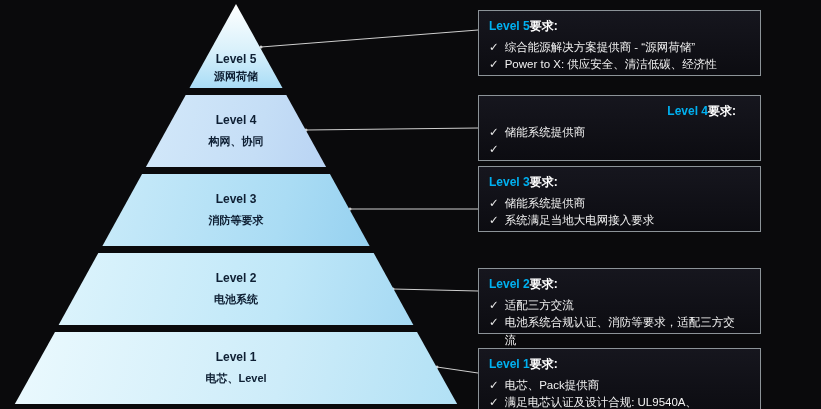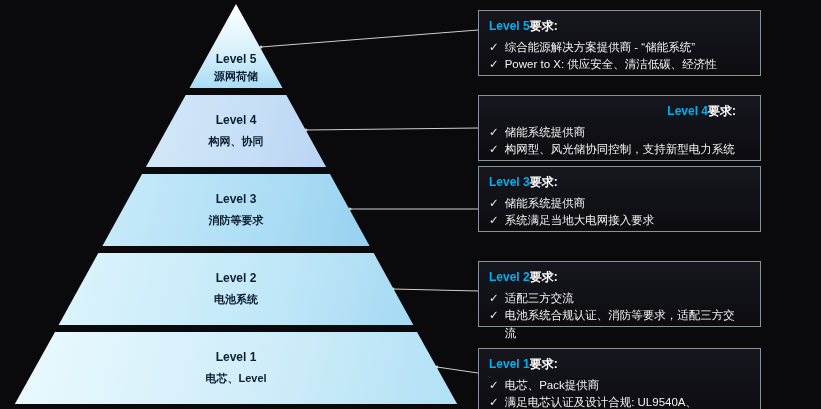--- a/index.html
+++ b/index.html
@@ -56,21 +56,21 @@
   
   .req-box {
     position: absolute; left: 478px; width: 283px; height: 66px;
     border: 1px solid #8c9398;
     background: linear-gradient(180deg, #16161e 0%, #0c0c11 100%);
     padding: 7px 24px 6px 10px;
   }
   .box-5 { top: 10px; }
   .box-4 { top: 95px; text-align: right; }
   .box-3 { top: 166px; }
-  .box-2 { top: 261px; }
+  .box-2 { top: 268px; }
   .box-1 { top: 348px; }
 
   .req-title { font-size: 12px; font-weight: bold; color: #ffffff; margin-bottom: 4px; }
   .req-title .lvl { color: #00b0f0; }
   .req-item { font-size: 11.5px; color: #f2f2f2; line-height: 1.5; display: flex; gap: 6px; }
   .req-item .check { color: #e8e8e8; flex: 0 0 auto; }
 </style>
 </head>
 <body>
 
@@ -111,39 +111,38 @@
       <span class="lvl-sub">电芯、Level</span>
     </div>
   </div>
 
   <div class="req-box box-5">
     <div class="req-title">
       <span class="lvl">Level 5</span><span>要求:</span>
     </div>
     <div class="req-item">
       <span class="check">✓</span>
-      <span>综合能源解决方案提供商 - “储能系统”</span>
+      <span>综合能源解决方案提供商 - “源网荷储”</span>
     </div>
     <div class="req-item">
       <span class="check">✓</span>
       <span>Power to X:  供应安全、清洁低碳、经济性</span>
     </div>
   </div>
 
   <div class="req-box box-4">
     <div class="req-title">
       <span class="lvl">Level 4</span><span>要求:</span>
     </div>
     <div class="req-item">
       <span class="check">✓</span>
       <span>储能系统提供商</span>
     </div>
     <div class="req-item">
       <span class="check">✓</span>
-      <span>构网型、风光储协同控制，支持新型电力系统</span>
     </div>
   </div>
 
   <div class="req-box box-3">
     <div class="req-title">
       <span class="lvl">Level 3</span><span>要求:</span>
     </div>
     <div class="req-item">
       <span class="check">✓</span>
       <span>储能系统提供商</span>

